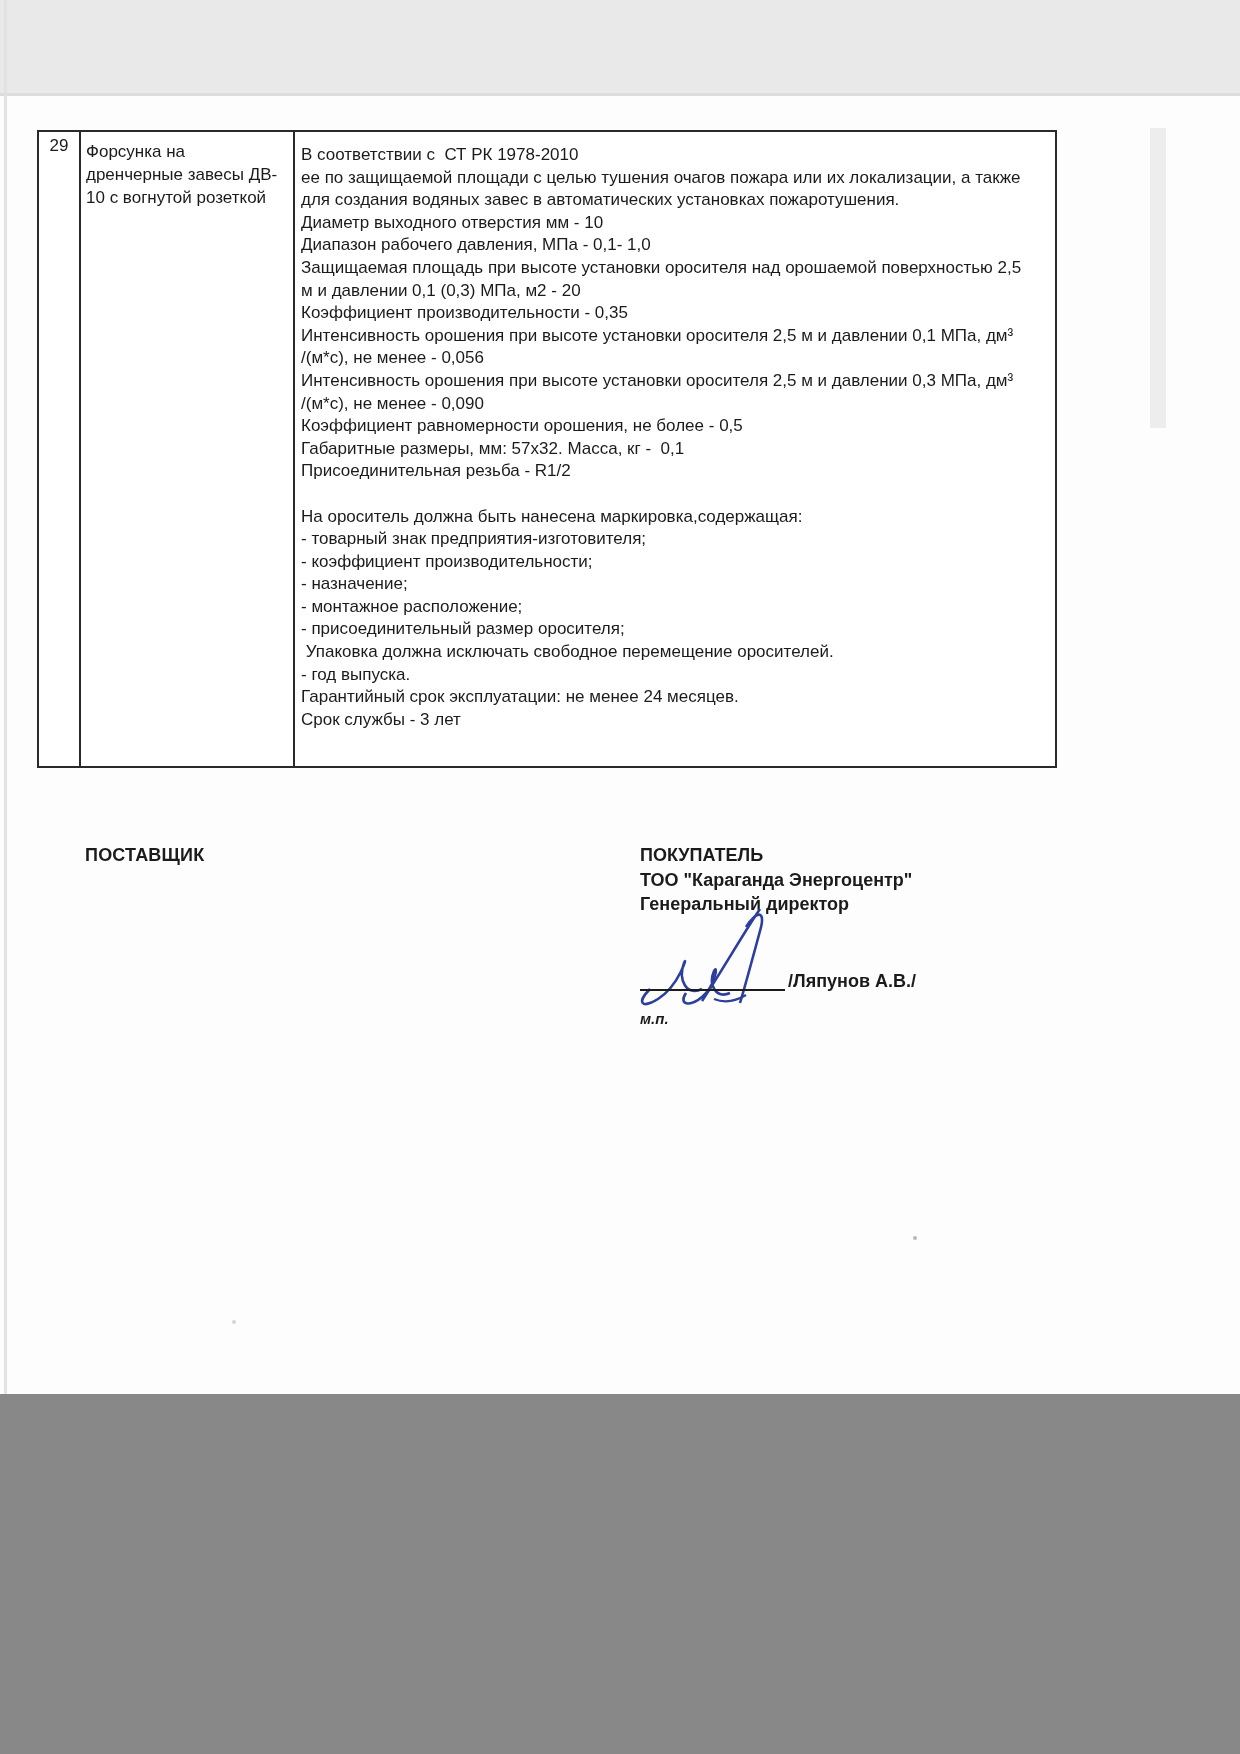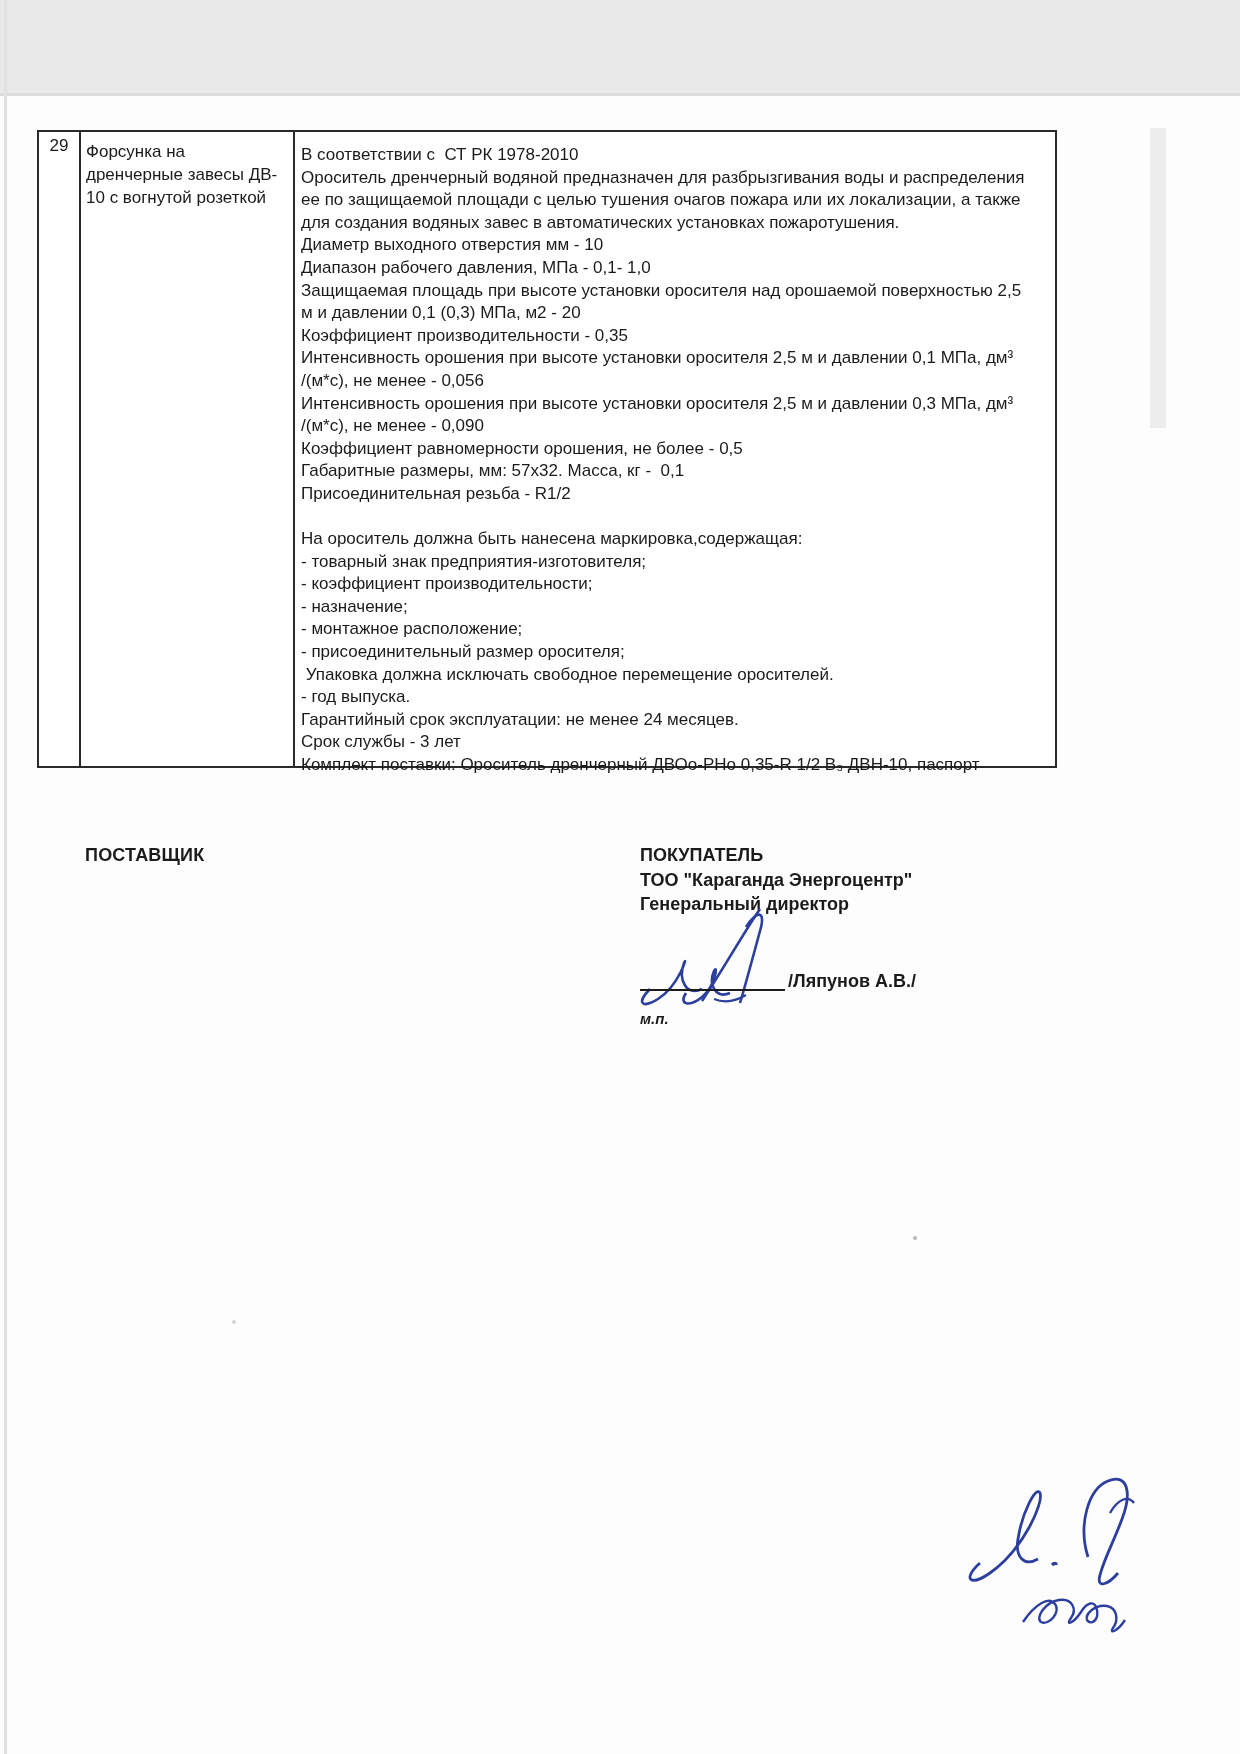--- a/index.html
+++ b/index.html
@@ -1,18 +1,18 @@
 <!DOCTYPE html>
 <html style="--sig: #2c3f9e;"><head>
 <meta charset="utf-8">
 <style>
   html,body{margin:0;padding:0;background:#888;}
   .page{
     position:relative;
-    width:1240px;height:1754px;
+    width:1240px;height:1394px;
     margin:0 auto;
     background:#fdfdfd;
     font-family:"Liberation Sans","DejaVu Sans",sans-serif;
     color:#1b1b1b;
     overflow:hidden;
   }
   
   .scan-top{position:absolute;left:0;top:0;width:1240px;height:96px;background:#e9e9e9;}
   .scan-top::after{content:"";position:absolute;left:0;bottom:0;width:100%;height:3px;background:#dcdcdc;}
   .scan-left{position:absolute;left:4px;top:0;width:3px;height:1754px;background:#e2e2e2;}
@@ -65,21 +65,20 @@
     </div>
     <div class="col-item">
 
     <div class="item-line">Форсунка на</div>
         <div class="item-line">дренчерные завесы ДВ-</div>
         <div class="item-line">10 с вогнутой розеткой</div>
       </div>
     <div class="col-spec">
 
     <div class="spec-line">В соответствии с  СТ РК 1978-2010</div>
-        <div class="spec-line">Ороситель дренчерный водяной предназначен для разбрызгивания воды и распределения</div>
         <div class="spec-line">ее по защищаемой площади с целью тушения очагов пожара или их локализации, а также</div>
         <div class="spec-line">для создания водяных завес в автоматических установках пожаротушения.</div>
         <div class="spec-line">Диаметр выходного отверстия мм - 10</div>
         <div class="spec-line">Диапазон рабочего давления, МПа - 0,1- 1,0</div>
         <div class="spec-line">Защищаемая площадь при высоте установки оросителя над орошаемой поверхностью 2,5</div>
         <div class="spec-line">м и давлении 0,1 (0,3) МПа, м2 - 20</div>
         <div class="spec-line">Коэффициент производительности - 0,35</div>
         <div class="spec-line">Интенсивность орошения при высоте установки оросителя 2,5 м и давлении 0,1 МПа, дм³</div>
         <div class="spec-line">/(м*с), не менее - 0,056</div>
         <div class="spec-line">Интенсивность орошения при высоте установки оросителя 2,5 м и давлении 0,3 МПа, дм³</div>
@@ -91,21 +90,20 @@
         <div class="spec-line">На ороситель должна быть нанесена маркировка,содержащая:</div>
         <div class="spec-line">- товарный знак предприятия-изготовителя;</div>
         <div class="spec-line">- коэффициент производительности;</div>
         <div class="spec-line">- назначение;</div>
         <div class="spec-line">- монтажное расположение;</div>
         <div class="spec-line">- присоединительный размер оросителя;</div>
         <div class="spec-line"> Упаковка должна исключать свободное перемещение оросителей.</div>
         <div class="spec-line">- год выпуска.</div>
         <div class="spec-line">Гарантийный срок эксплуатации: не менее 24 месяцев.</div>
         <div class="spec-line">Срок службы - 3 лет</div>
-        <div class="spec-line">Комплект поставки: Ороситель дренчерный ДВОо-РНо 0,35-R 1/2 В₃ ДВН-10, паспорт</div>
       </div>
   </div>
 
   <div class="supplier-label">ПОСТАВЩИК</div>
 
   <div class="buyer-block">
     <div>ПОКУПАТЕЛЬ</div>
     <div>ТОО "Караганда Энергоцентр"</div>
     <div>Генеральный директор</div>
     <div class="sign-row">

